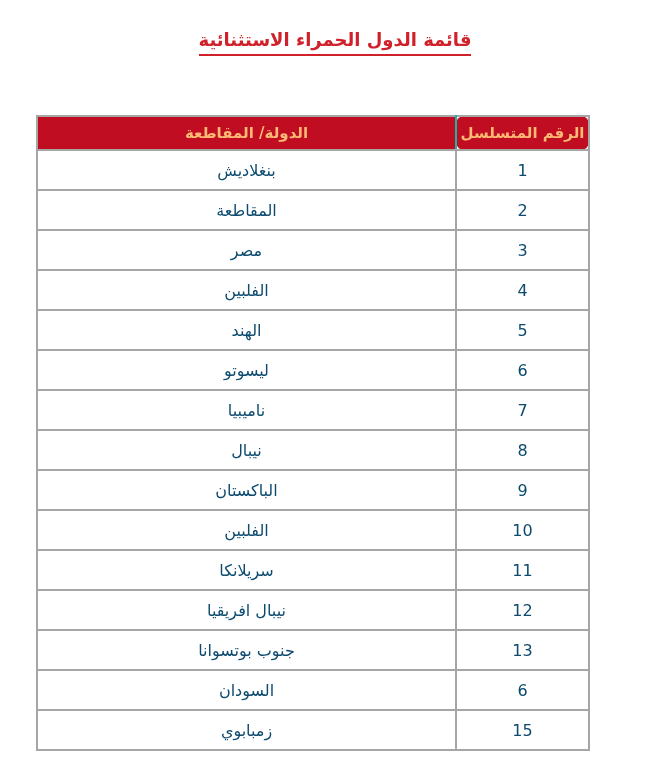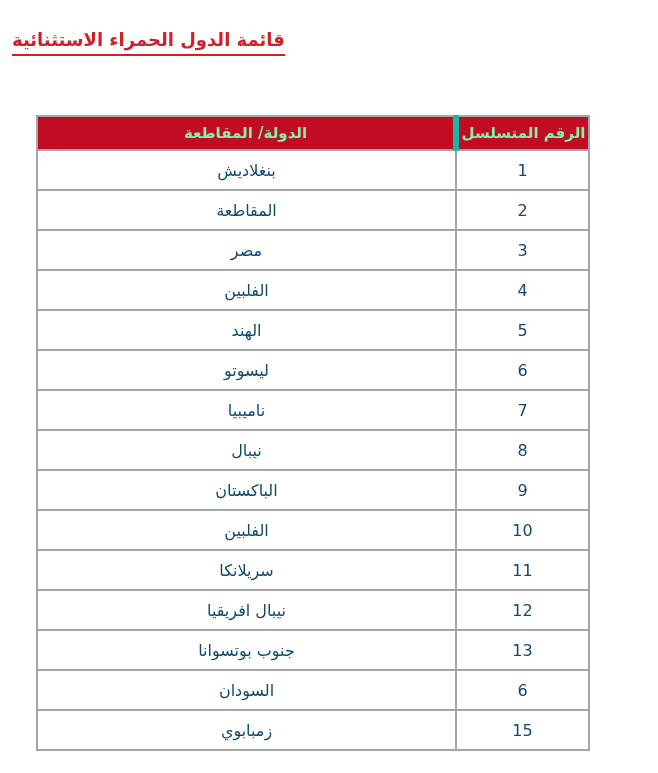--- a/index.html
+++ b/index.html
@@ -11,21 +11,21 @@
     position: relative;
   }
   .page {
     position: relative;
     width: 658px; height: 773px;
     background: #ffffff;
   }
   .title-wrap {
     position: absolute;
     top: 29px; left: 12px; right: 0;
-    text-align: left;
+    text-align: center;
   }
   .title {
     display: inline-block;
     color: #D0202A;
     font-size: 18px;
     font-weight: bold;
     padding-bottom: 4px;
     border-bottom: 2px solid #D0202A;
     letter-spacing: 0.5px;
   }
@@ -38,26 +38,26 @@
     table-layout: fixed;
     direction: rtl;
   }
   .doc-table th, .doc-table td {
     border: 2px solid #A6A6A6;
     text-align: center;
     vertical-align: middle;
   }
   .doc-table thead th {
     background: #C00D21;
-    color: #86efac;
+    color: #fdba74;
     font-size: 15px;
     font-weight: bold;
     height: 34px;
   }
-  .doc-table thead th.h-serial { border-left: 6px solid #14b8a6; }
+  .doc-table thead th.h-serial { border-left: 2px solid #14b8a6; border-radius: 8px; }
   .doc-table thead th.h-country { border-right: 2px solid #FFFFFF; }
   .doc-table td {
     height: 40px;
     color: #0c4a6e;
     font-size: 16px;
     background: #ffffff;
   }
   .doc-table td.serial { font-size: 16px; }
 </style>
 </head>

